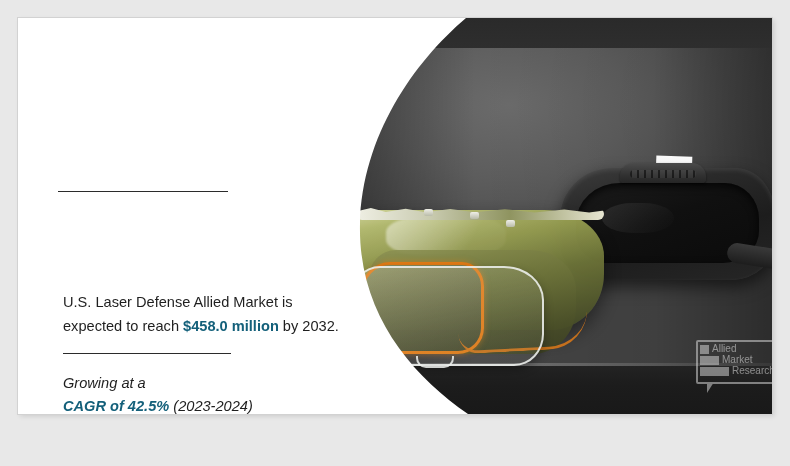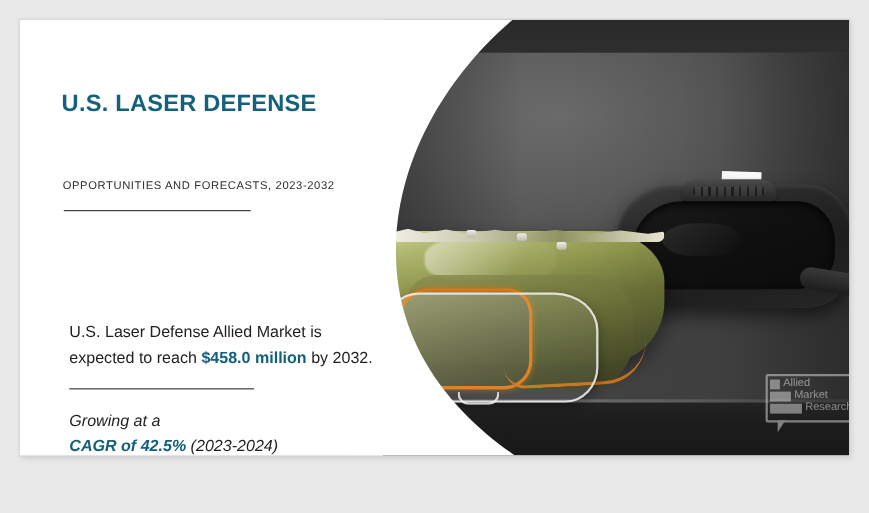--- a/index.html
+++ b/index.html
@@ -407,26 +407,22 @@
       </div>
     </div>
 
     <svg id="curve" viewBox="0 0 180 396" preserveAspectRatio="none">
       <path d="M0,0 L148,0 C96,44 44,118 42,206 C40,294 92,356 150,396 L0,396 Z" fill="#ffffff"></path>
     </svg>
 
     <div id="left">
 
       <div id="title">
-        <div class="title-line">
-          <span class="t-teal">U.S. LASER DEFENSE</span>
-        </div>
-      </div>
-
-      <div id="subtitle">OPPORTUNITIES AND FORECASTS, 2023-2032</div>
+      </div>
+
 
       <div class="rule" id="rule1"></div>
 
       <div id="stat1">
         <span>U.S. Laser Defense Allied Market is expected to reach </span><span class="s-teal">$458.0 million</span><span> by 2032.</span>
       </div>
 
       <div class="rule" id="rule2"></div>
 
       <div id="stat2">

